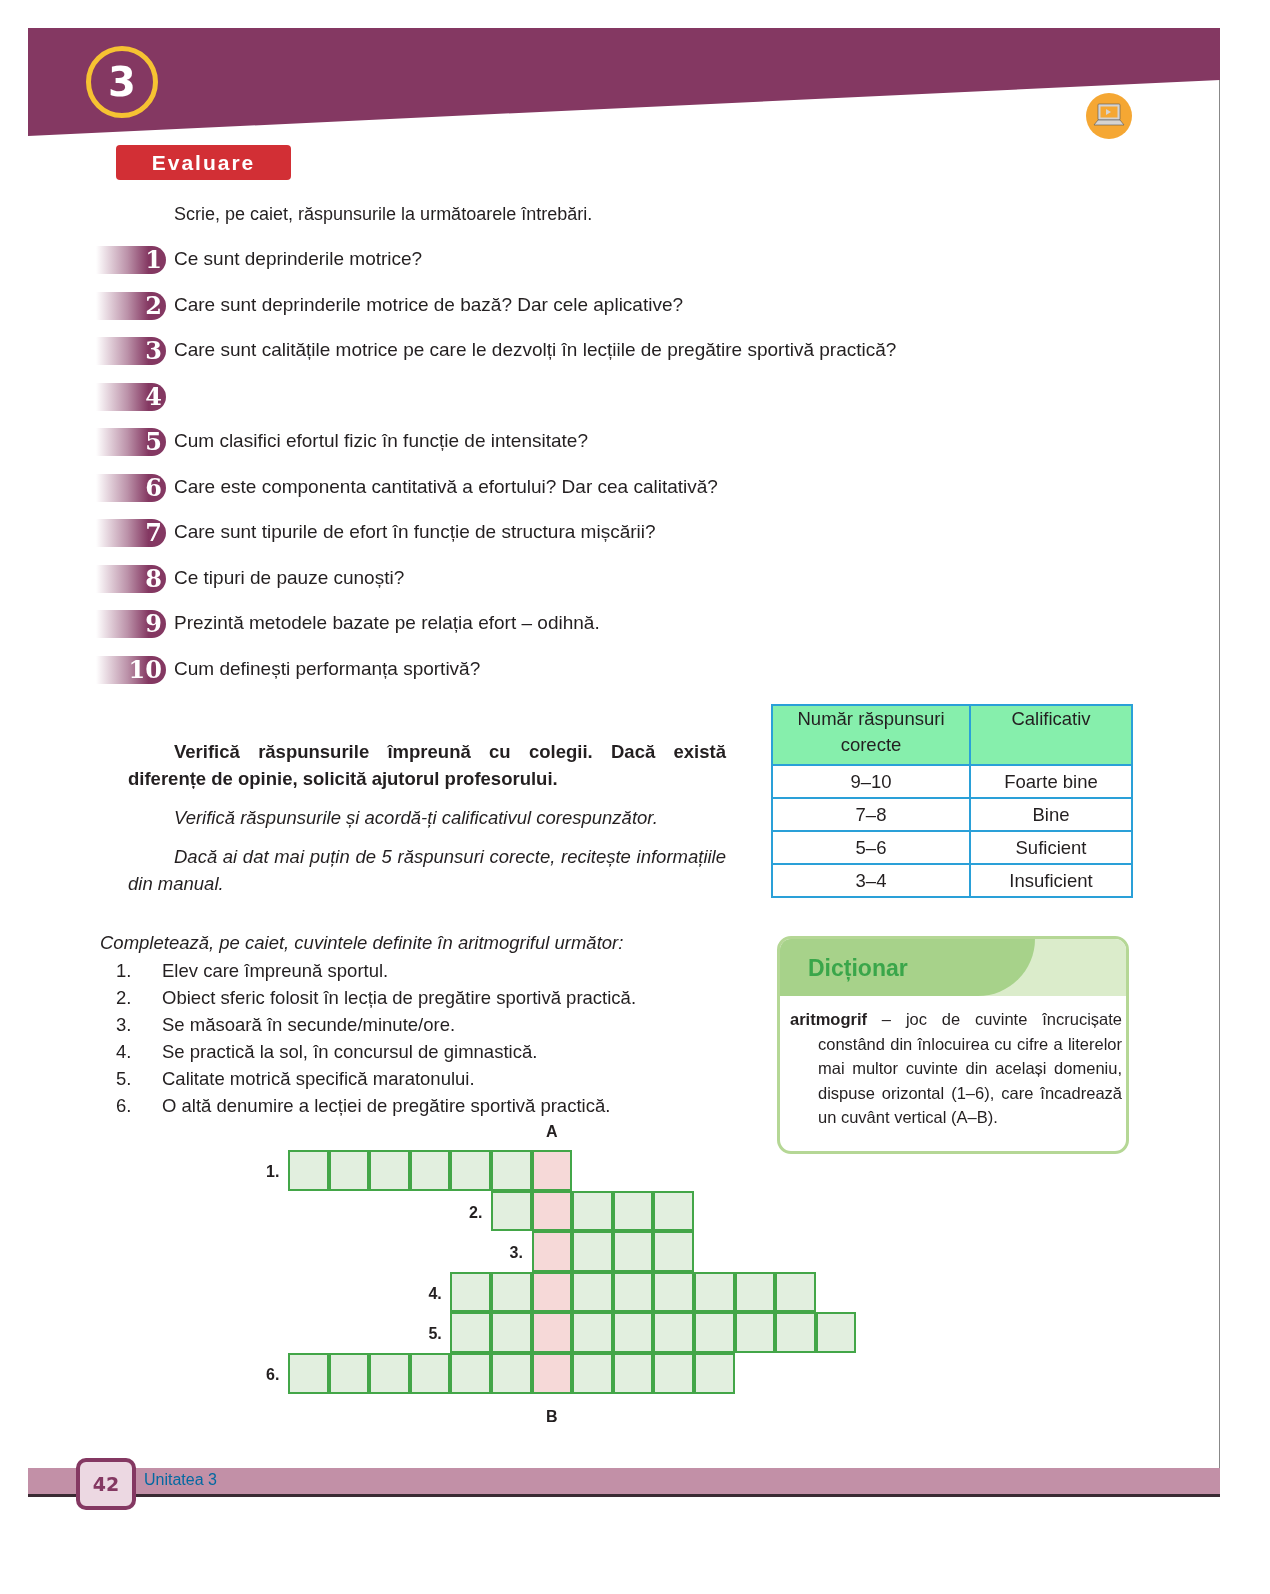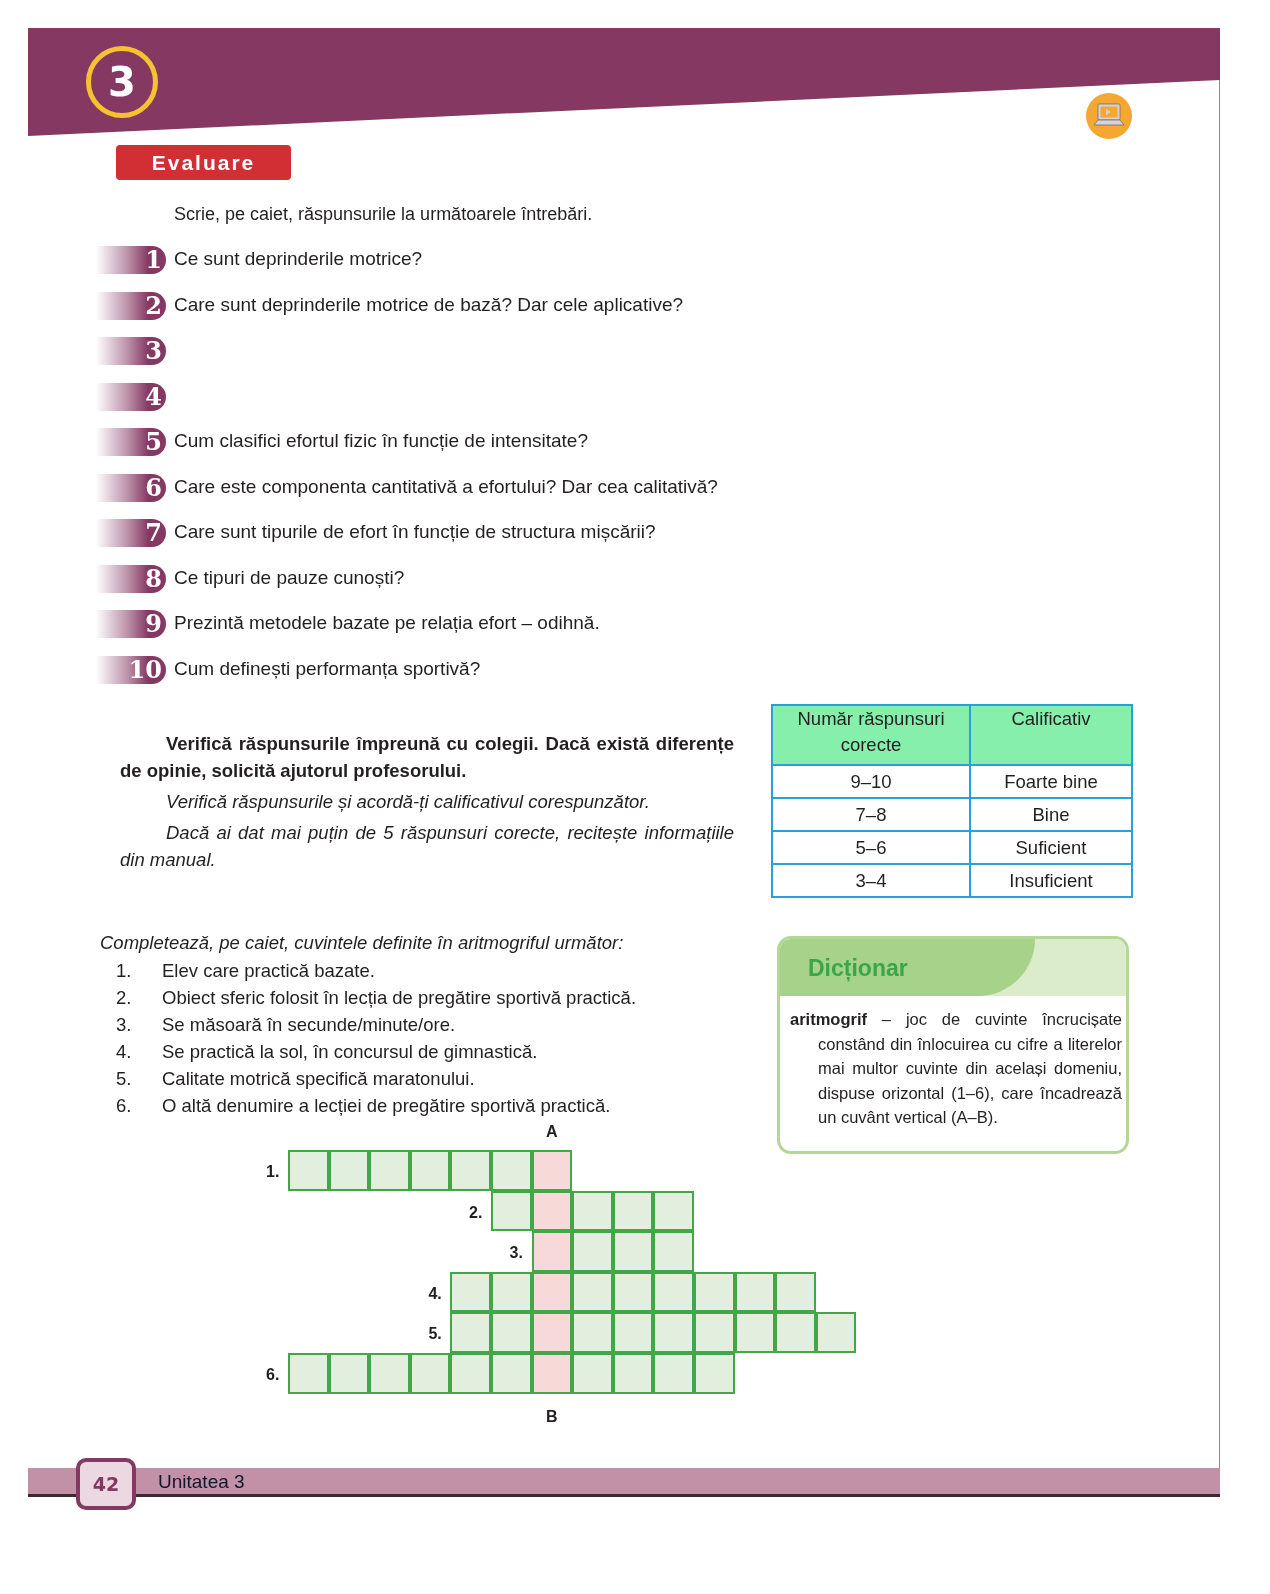--- a/index.html
+++ b/index.html
@@ -9,21 +9,21 @@
   .banner{position:absolute;left:28px;top:28px;width:1192px;height:110px;}
   .chapter-badge{position:absolute;left:86px;top:46px;width:62px;height:62px;border:5px solid #f6c232;border-radius:50%;color:#fff;font-weight:bold;font-size:40px;line-height:62px;text-align:center;}
   .laptop{position:absolute;left:1086px;top:93px;width:46px;height:46px;border-radius:50%;background:#f5a733;}
   .eval-tag{position:absolute;left:116px;top:145px;width:175px;height:35px;background:#d22f35;border-radius:4px;color:#fff;font-weight:bold;font-size:21px;line-height:35px;text-align:center;letter-spacing:2px;font-family:"Liberation Sans",sans-serif;}
   .intro{position:absolute;left:174px;top:204px;font-size:18px;font-family:"Liberation Sans",sans-serif;}
   .q{position:absolute;left:96px;height:30px;width:1000px;}
   .q .num{position:absolute;left:0;top:0;width:70px;height:28px;border-radius:0 14px 14px 0;background:linear-gradient(to right,rgba(132,56,98,0) 0%,rgba(132,56,98,0.55) 45%,#843862 75%);}
   .q .num span{position:absolute;right:4px;top:0;color:#fff;font-family:"DejaVu Serif",serif;font-size:24px;font-weight:bold;line-height:28px;}
   .q .txt{position:absolute;left:78px;top:2px;font-size:19px;font-family:"Liberation Sans",sans-serif;white-space:nowrap;}
   .verif{position:absolute;left:116px;top:726px;width:622px;font-size:18.5px;line-height:27px;font-family:"Liberation Sans",sans-serif;}
-  .verif p{margin:4px;text-align:justify;text-indent:46px;}
+  .verif p{margin:12px;text-align:justify;text-indent:46px;}
   .verif .b{font-weight:bold;}
   .verif .i{font-style:italic;}
   table.grades{position:absolute;left:771px;top:704px;width:362px;border-collapse:collapse;font-family:"Liberation Sans",sans-serif;font-size:18.5px;}
   table.grades td,table.grades th{border:2px solid #2aa0d8;text-align:center;font-weight:normal;padding:0;height:31px;}
   table.grades th{background:#86efac;height:58px;vertical-align:top;line-height:26px;}
   .acro-title{position:absolute;left:100px;top:932px;font-size:18.5px;font-weight:normal;font-style:italic;font-family:"Liberation Sans",sans-serif;}
   .clue{position:absolute;left:116px;font-size:18.5px;font-family:"Liberation Sans",sans-serif;}
   .clue .n{display:inline-block;width:46px;}
   .dict{position:absolute;left:777px;top:936px;width:352px;height:218px;border:3px solid #b5d795;border-radius:14px;background:#fff;overflow:hidden;box-sizing:border-box;}
   .dict-head{position:absolute;left:0;top:0;width:100%;height:57px;background:#dbeccb;}
@@ -31,21 +31,21 @@
   .dict-title{position:absolute;left:20px;top:16px;color:#3aa64a;font-weight:bold;font-size:23px;font-family:"Liberation Sans",sans-serif;margin-left:8px;}
   .dict-body{position:absolute;left:10px;top:68px;width:332px;font-size:16.5px;line-height:24.5px;font-family:"Liberation Sans",sans-serif;text-align:justify;padding-left:28px;text-indent:-28px;box-sizing:border-box;}
   .grid{position:absolute;left:0;top:0;}
   .cell{position:absolute;width:40.6px;height:40.6px;box-sizing:border-box;border:2px solid #43a648;background:#e2efdf;}
   .cell.key{background:#f6d9d8;}
   .rowlabel{position:absolute;font-weight:bold;font-size:16px;font-family:"Liberation Sans",sans-serif;}
   .colmark{position:absolute;font-weight:bold;font-size:16px;font-family:"Liberation Sans",sans-serif;}
   .footer-bar{position:absolute;left:28px;top:1468px;width:1192px;height:26px;background:#c290a7;}
   .footer-line{position:absolute;left:28px;top:1494px;width:1192px;height:3px;background:#3a2a33;}
   .page-num{position:absolute;left:76px;top:1458px;width:52px;height:44px;border:4px solid #843862;border-radius:10px;background:#ecd8e2;color:#843862;font-weight:bold;font-size:19px;line-height:44px;text-align:center;box-sizing:content-box;}
-  .unit-label{position:absolute;left:158px;top:1471px;color:#0f172a;font-size:19px;font-family:"Liberation Sans",sans-serif;}
+  .unit-label{position:absolute;left:144px;top:1471px;color:#0369a1;font-size:16px;font-family:"Liberation Sans",sans-serif;}
 </style>
 </head>
 <body>
 
 <div class="page"></div>
 <div class="rightline"></div>
 
 <svg class="banner" viewBox="0 0 1192 110" preserveAspectRatio="none">
   <polygon points="0,0 1192,0 1192,52 0,108" fill="#843862"></polygon>
 </svg>
@@ -74,20 +74,21 @@
     <div class="q" style="top: 291.5px;">
       <div class="num">
         <span>2</span>
       </div>
       <div class="txt">Care sunt deprinderile motrice de bază? Dar cele aplicative?</div>
     </div>
     <div class="q" style="top: 337px;">
       <div class="num">
         <span>3</span>
       </div>
+      <div class="txt">Care sunt calitățile motrice pe care le dezvolți în lecțiile de pregătire sportivă practică?</div>
     </div>
     <div class="q" style="top: 382.5px;">
       <div class="num">
         <span>4</span>
       </div>
     </div>
     <div class="q" style="top: 428px;">
       <div class="num">
         <span>5</span>
       </div>
@@ -153,21 +154,21 @@
       </tr>
     <tr>
         <td>3–4</td>
         <td>Insuficient</td>
       </tr>
   </tbody>
 </table>
 
 <div class="acro-title">Completează, pe caiet, cuvintele definite în aritmogriful următor:</div>
 <div id="clues">
-    <div class="clue" style="top: 960px;"><span class="n">1.</span><span>Elev care practică bazate.</span></div>
+    <div class="clue" style="top: 960px;"><span class="n">1.</span><span>Elev care împreună sportul.</span></div>
     <div class="clue" style="top: 987px;"><span class="n">2.</span><span>Obiect sferic folosit în lecția de pregătire sportivă practică.</span></div>
     <div class="clue" style="top: 1014px;"><span class="n">3.</span><span>Se măsoară în secunde/minute/ore.</span></div>
     <div class="clue" style="top: 1041px;"><span class="n">4.</span><span>Se practică la sol, în concursul de gimnastică.</span></div>
     <div class="clue" style="top: 1068px;"><span class="n">5.</span><span>Calitate motrică specifică maratonului.</span></div>
     <div class="clue" style="top: 1095px;"><span class="n">6.</span><span>O altă denumire a lecției de pregătire sportivă practică.</span></div>
   </div>
 
 <div class="dict">
   <div class="dict-head">
       <div class="tab"></div>

